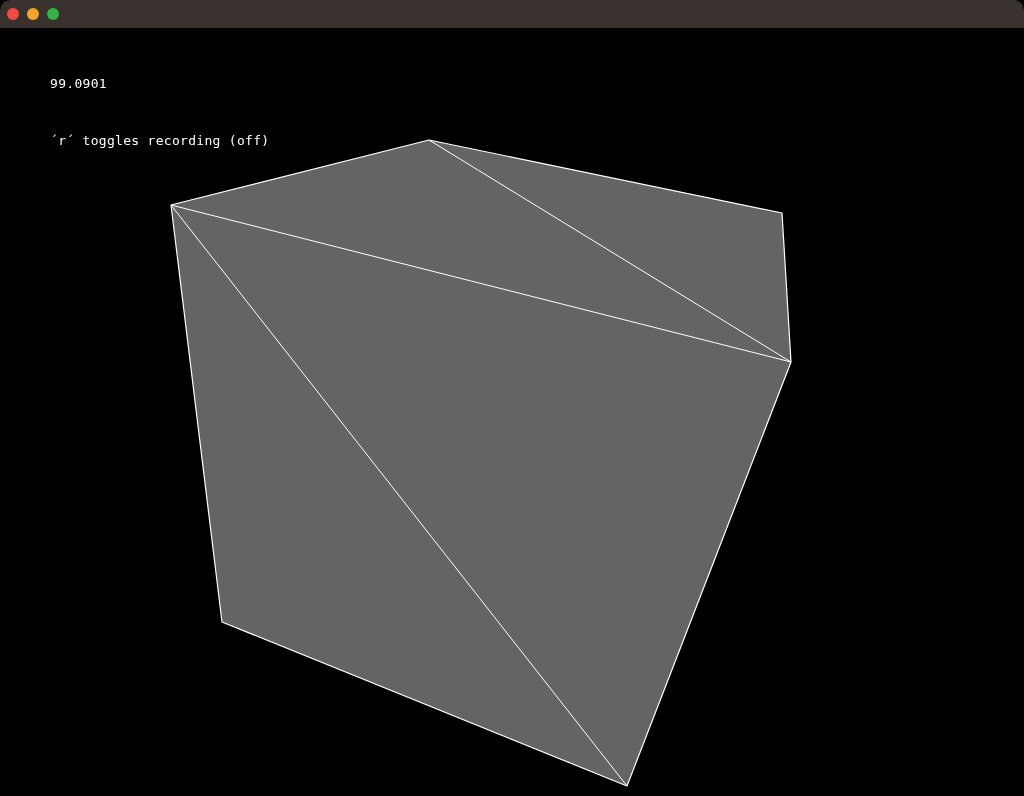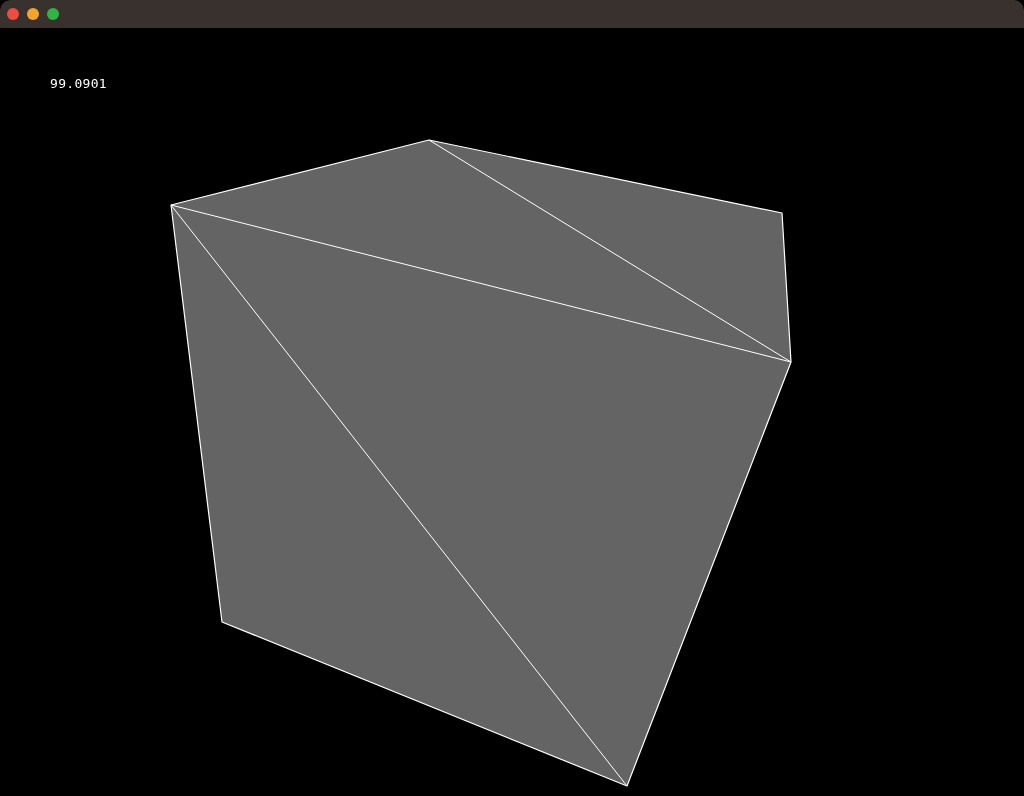--- a/index.html
+++ b/index.html
@@ -81,16 +81,17 @@
 
   <div class="canvas" id="canvas" style="background: rgb(0, 0, 0);">
     <svg id="scene" width="1024" height="768" viewBox="0 0 1024 768">
         <polygon points="429,112 171,177 222,594 627,758 791,334 782,185" fill="#646464" stroke="#ffffff" stroke-width="1.2" stroke-linejoin="round"></polygon>
         <line x1="171" y1="177" x2="791" y2="334" stroke="#ffffff" stroke-width="1"></line>
         <line x1="429" y1="112" x2="791" y2="334" stroke="#ffffff" stroke-width="1"></line>
         <line x1="171" y1="177" x2="627" y2="758" stroke="#ffffff" stroke-width="1"></line>
       </svg>
     <div class="hud" style="color: rgb(255, 255, 255);">
       <div class="hud-line">99.0901</div>
+      <div class="hud-line">´r´ toggles recording (off)</div>
     </div>
   </div>
 
 </div>
 
 </body></html>

